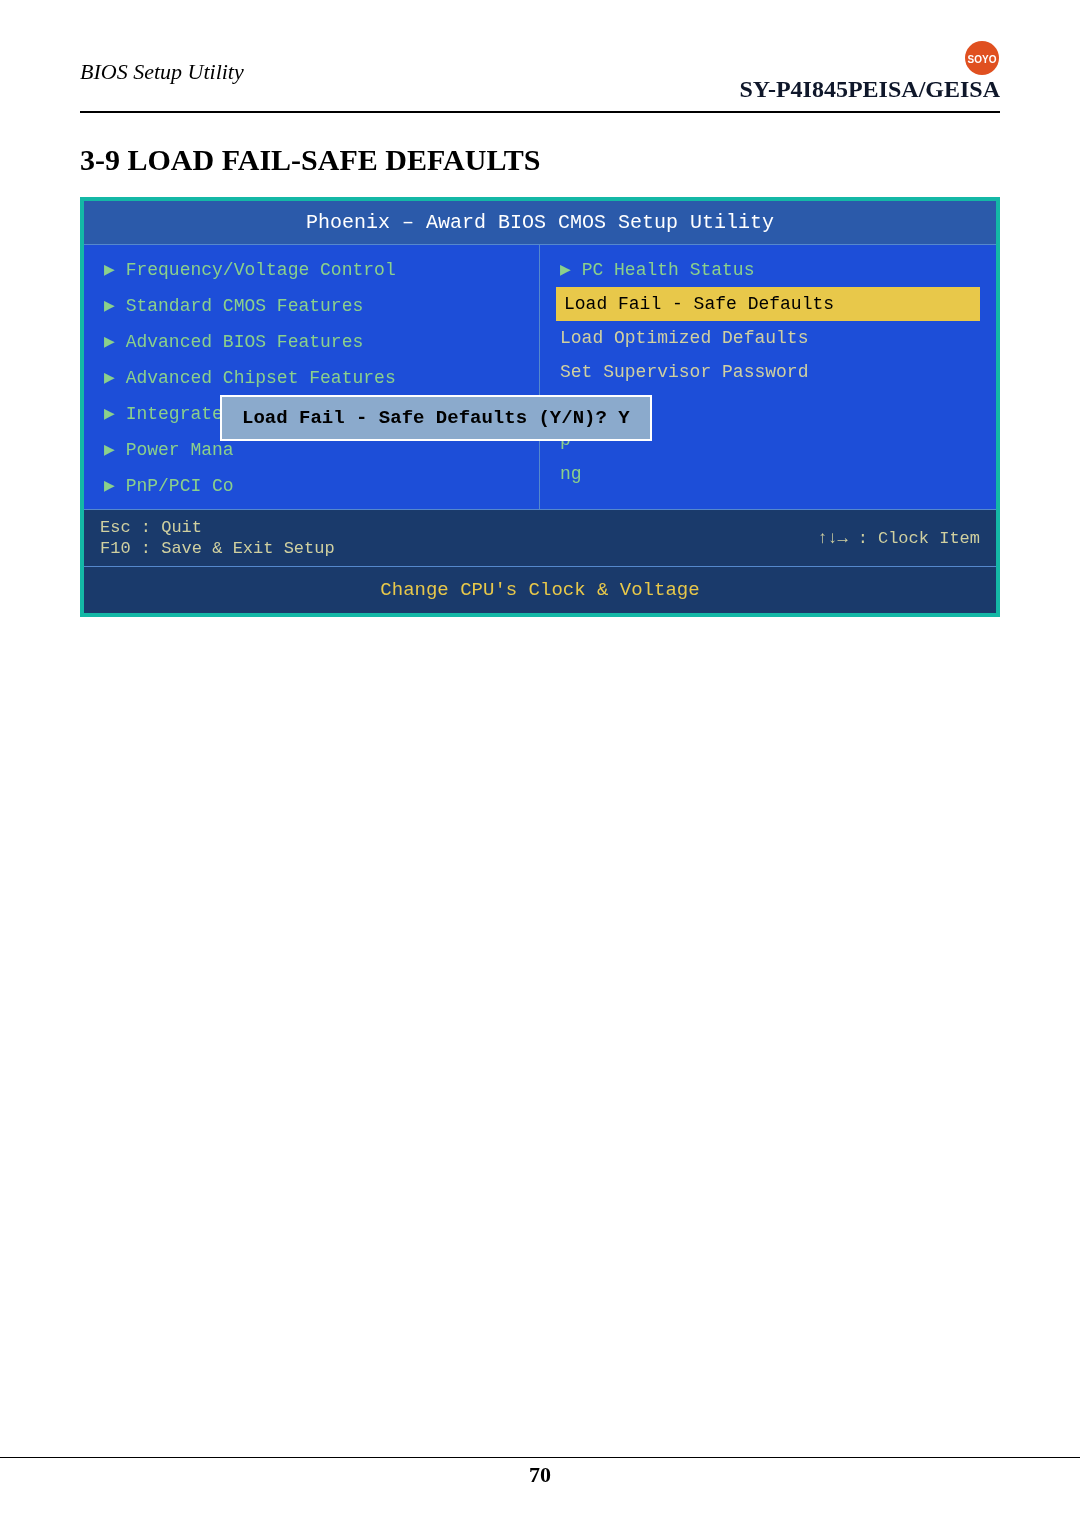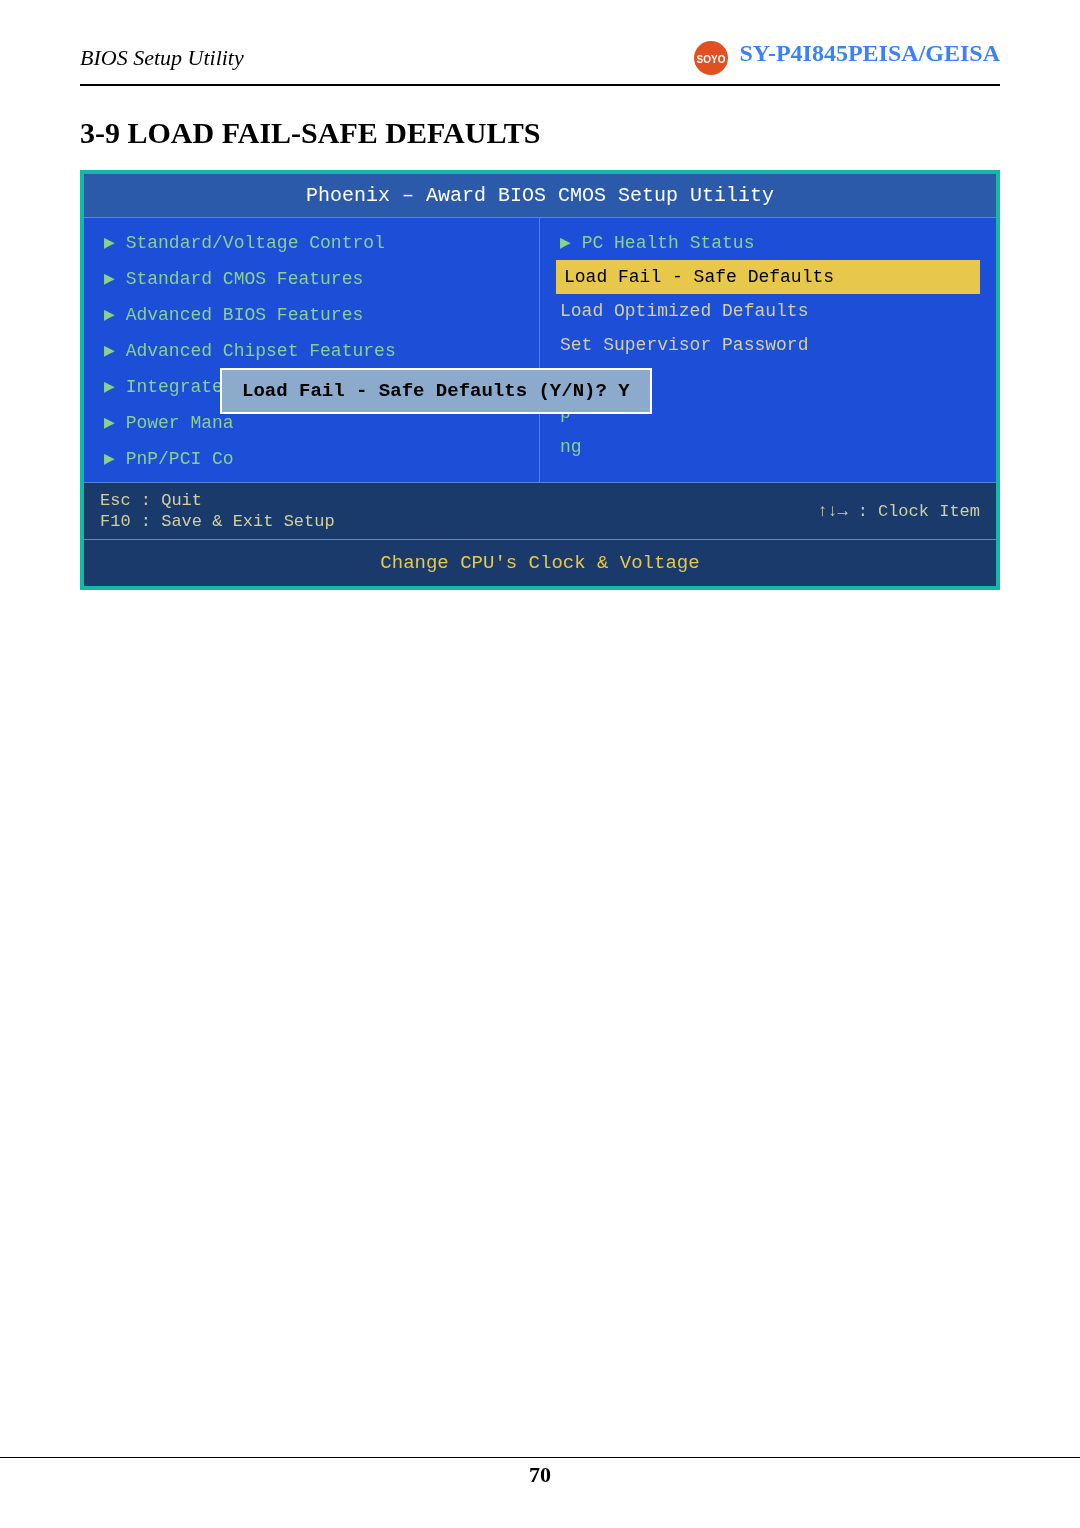--- a/index.html
+++ b/index.html
@@ -28,27 +28,27 @@
       padding-bottom: 8px;
       margin-bottom: 30px;
     }
     .header-title-left {
       font-style: italic;
       font-size: 22px;
       color: #000;
     }
     .header-right {
       display: flex;
-      align-items: flex-start;
-      gap: 10px;
+      align-items: flex-end;
+      flex-direction: column;
     }
     .header-title-right {
       font-size: 24px;
       font-weight: bold;
-      color: #3b82f6;
+      color: #0f172a;
     }
 
     
     .section-heading {
       font-size: 30px;
       font-weight: bold;
       margin-bottom: 20px;
       color: #000;
       font-family: Liberation Serif, serif;
     }
@@ -216,21 +216,21 @@
 
 
   <div class="bios-box">
 
     <div class="bios-title-bar">Phoenix – Award BIOS CMOS Setup Utility</div>
 
     <div class="bios-main">
 
       <div class="bios-left">
         <div class="bios-item">
-          <span>▶ Standard/Voltage Control</span>
+          <span>▶ Frequency/Voltage Control</span>
         </div>
         <div class="bios-item">
           <span>▶ Standard CMOS Features</span>
         </div>
         <div class="bios-item">
           <span>▶ Advanced BIOS Features</span>
         </div>
         <div class="bios-item">
           <span>▶ Advanced Chipset Features</span>
         </div>

